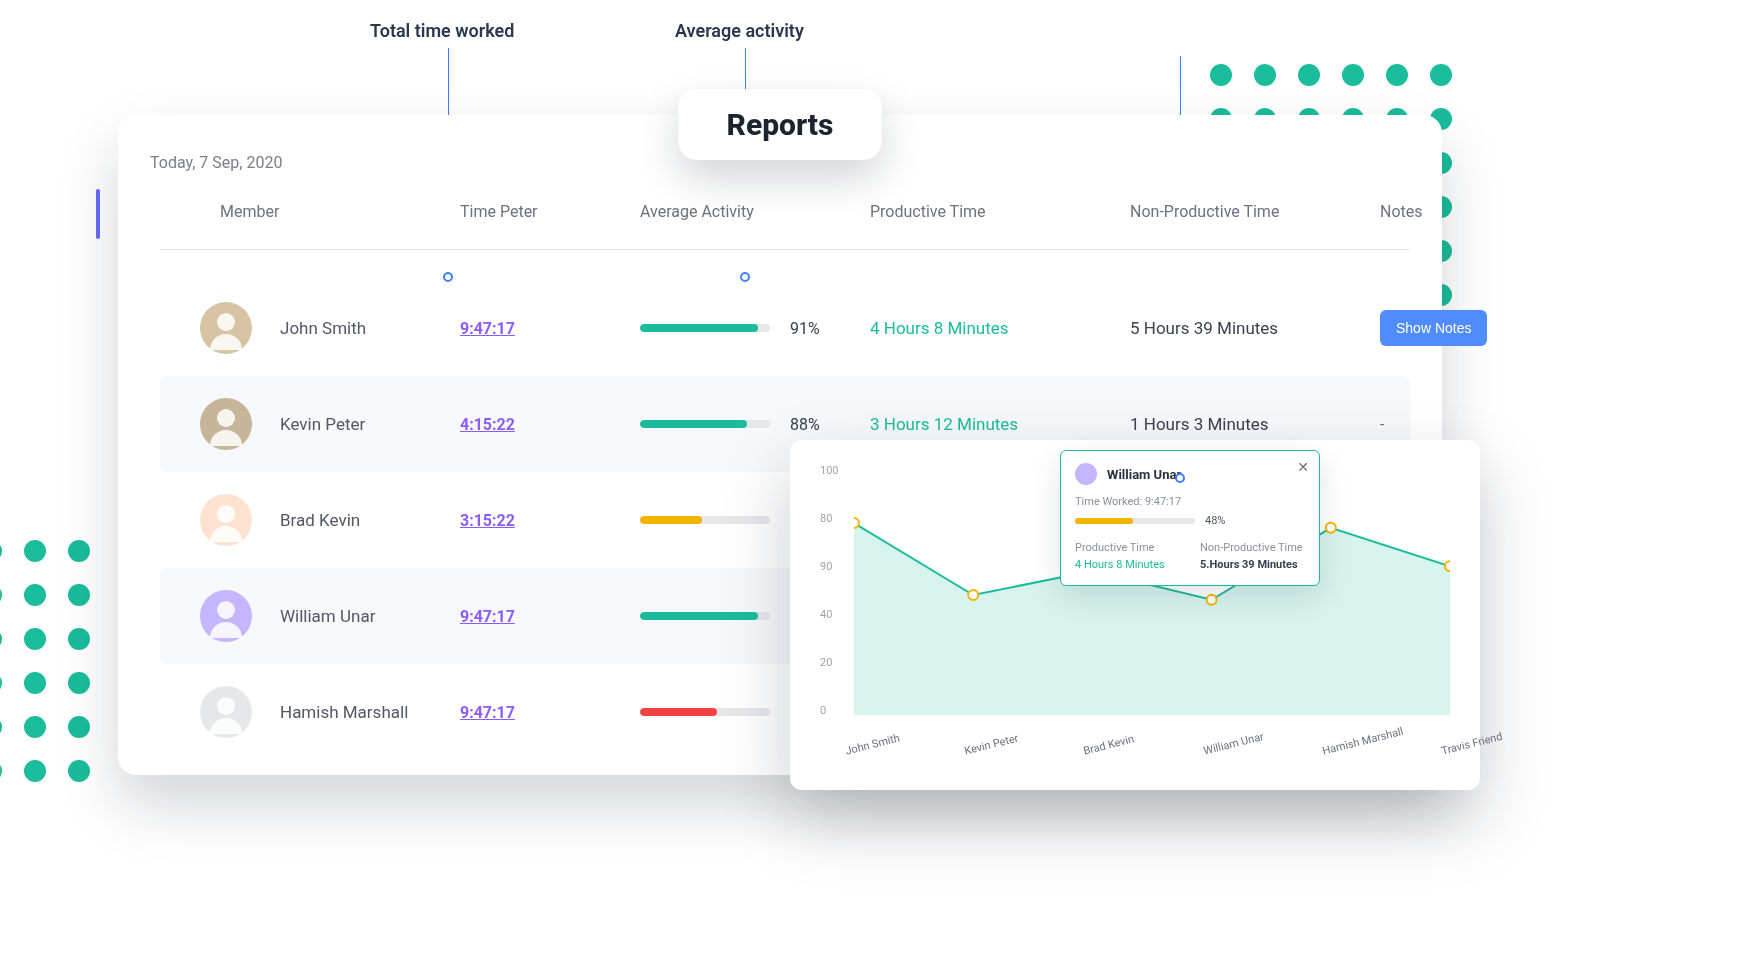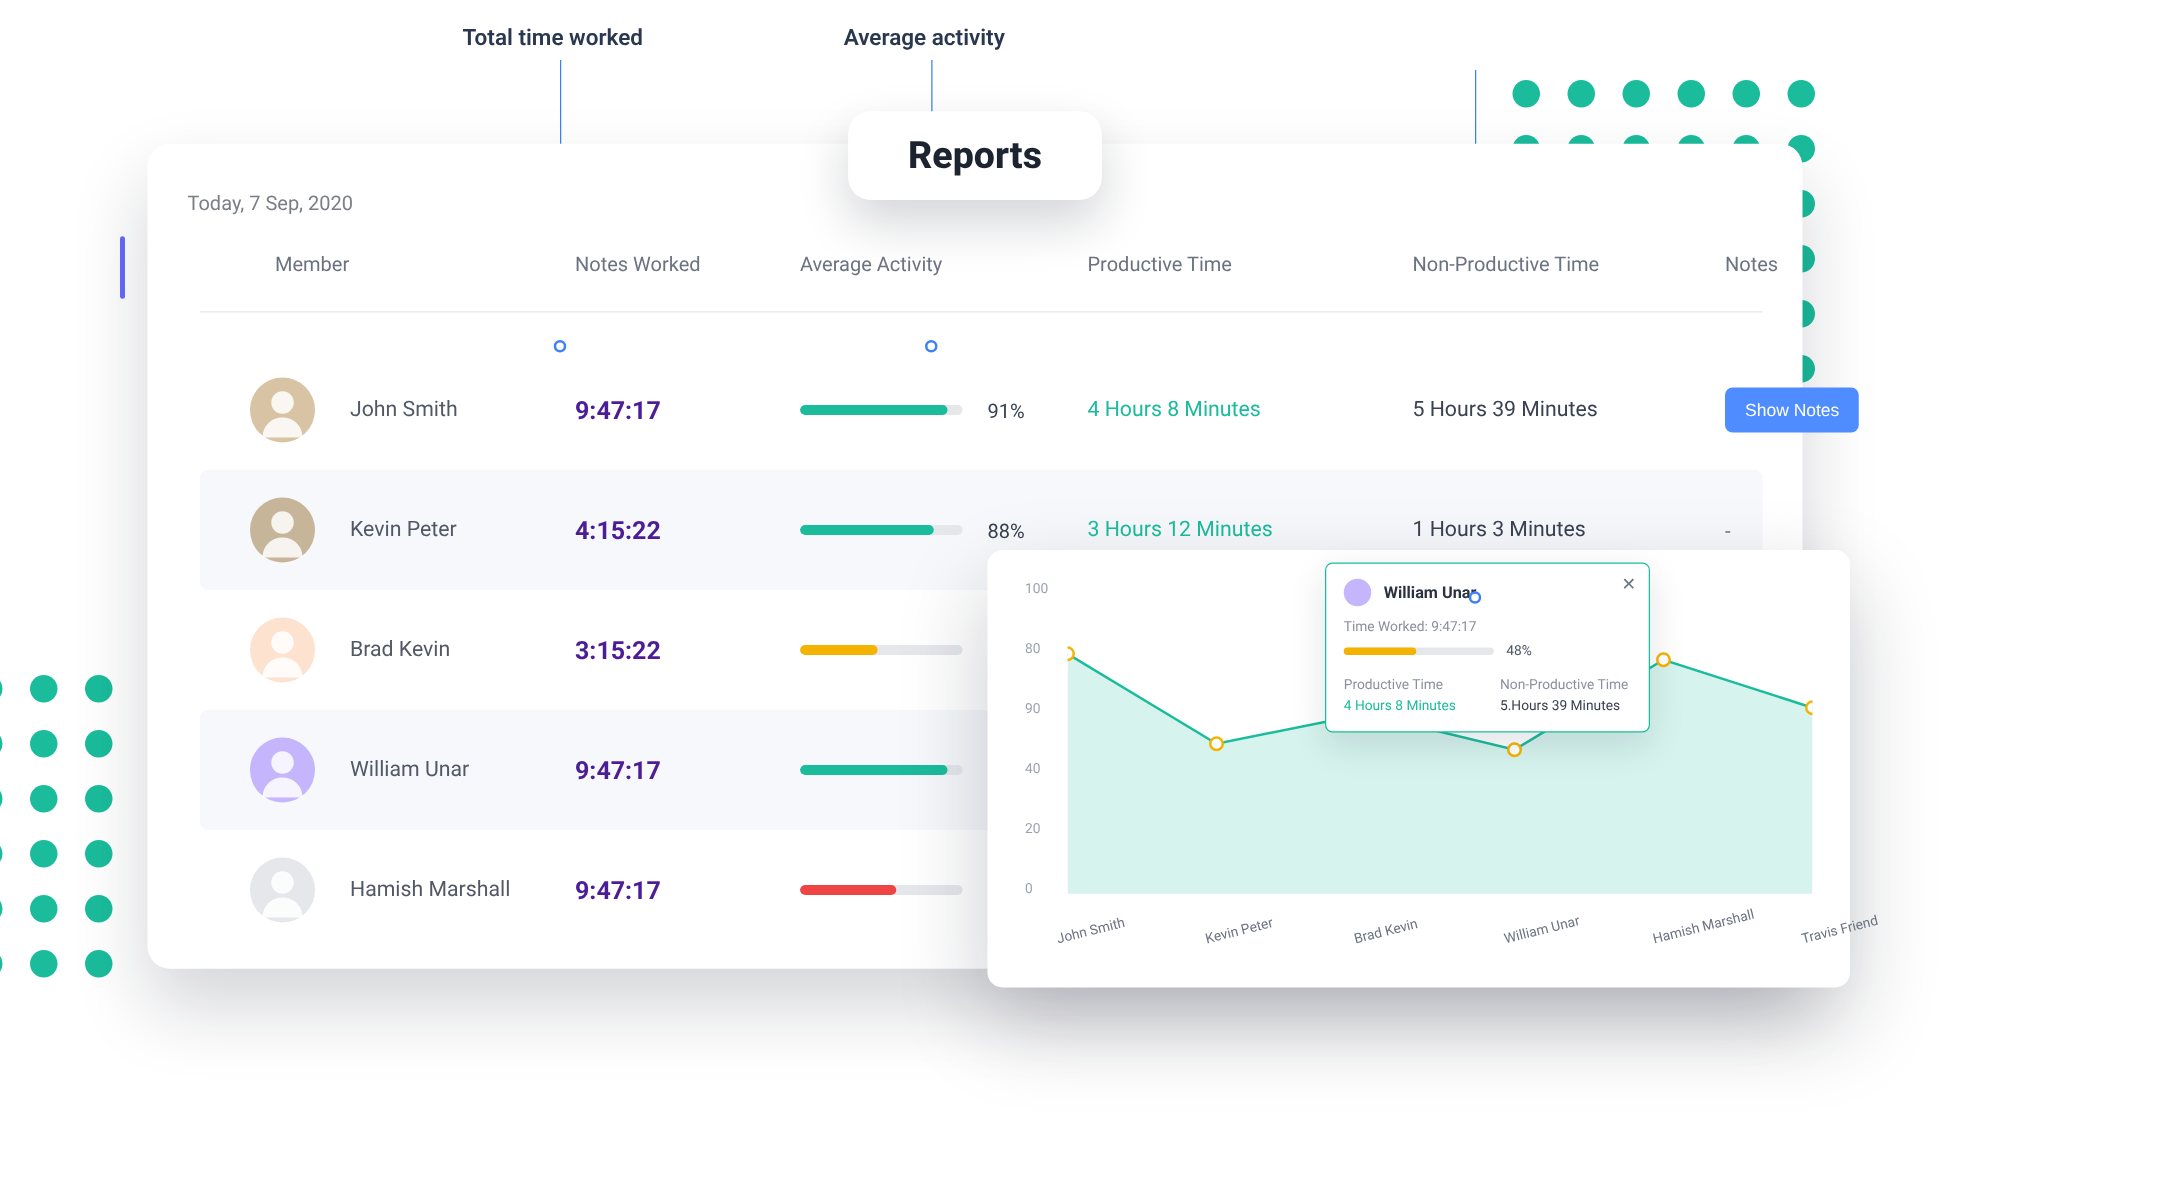--- a/index.html
+++ b/index.html
@@ -27,21 +27,21 @@
   .thead .c-member { padding-left: 60px; }
 
   .accent { position: absolute; left: -22px; top: 74px; width: 4px; height: 50px; background: #6366f1; border-radius: 3px; }
 
   .rows { margin-top: 30px; }
   .row { height: 96px; border-radius: 6px; }
   .row.alt { background: #f6f8fb; }
   .member { display: flex; align-items: center; gap: 28px; padding-left: 40px; }
   .avatar { width: 52px; height: 52px; border-radius: 50%; background: #d1d5db; flex: 0 0 52px; }
   .name { color: #525866; font-size: 17px; }
-  .tw { font-weight: 700; color: #4c1d95; font-size: 20px; }
+  .tw { font-weight: 700; color: #8b5cf6; font-size: 16px; text-decoration: underline; }
   .pt { color: #1abc9c; font-size: 17px; }
   .npt { color: #3a4252; font-size: 17px; }
   .show-btn { background: #4f8cff; color: #fff; font-size: 14px; padding: 10px 16px; border-radius: 6px; border: none; cursor: pointer; }
 
   .bar-wrap { display: flex; align-items: center; gap: 20px; }
   .bar { width: 130px; height: 8px; border-radius: 5px; background: #e5e7eb; position: relative; overflow: hidden; }
   .bar .fill { position: absolute; left: 0; top: 0; height: 100%; border-radius: 5px; }
   .pct { color: #374151; font-size: 16px; }
 
   
@@ -60,21 +60,21 @@
   .tooltip .tw2 { font-size: 11px; color: #8a90a0; margin-top: 10px; }
   .tooltip .mini-bar { margin-top: 6px; display: flex; align-items: center; gap: 10px; }
   .tooltip .mini-bar .b { width: 120px; height: 6px; border-radius: 4px; background: #e5e7eb; position: relative; }
   .tooltip .mini-bar .b .f { position: absolute; left: 0; top: 0; height: 100%; background: #f5b301; border-radius: 4px; }
   .tooltip .mini-bar .p { font-size: 11px; color: #4b5563; }
   .tooltip .cols { display: flex; gap: 20px; margin-top: 14px; }
   .tooltip .col { flex: 1; }
   .tooltip .col .lbl { font-size: 11px; color: #8a90a0; }
   .tooltip .col .val { font-size: 11px; margin-top: 4px; }
   .tooltip .col .val.p { color: #1abc9c; }
-  .tooltip .col .val.n { color: #374151; }
+  .tooltip .col .val.n { color: #374151; font-weight: bold; }
 
   
   .av-silhouette { display: flex; align-items: center; justify-content: center; }
   .av-silhouette svg { width: 52px; height: 52px; }
 </style>
 </head>
 <body>
 
 <div class="stage">
 
@@ -150,21 +150,21 @@
   <div class="anno-dot" style="left:1175px; top:473px"></div>
 
   <div class="card">
     <div class="reports-tab">Reports</div>
     <div class="date">Today, 7 Sep, 2020</div>
     <div class="accent"></div>
 
     <div class="table">
       <div class="thead">
         <div class="c-member">Member</div>
-        <div>Notes Worked</div>
+        <div>Time Peter</div>
         <div>Average Activity</div>
         <div>Productive Time</div>
         <div>Non-Productive Time</div>
         <div>Notes</div>
       </div>
       <div class="rows" id="rows">
           <div class="row">
             <div class="member">
               <div class="avatar av-silhouette" style="background: rgb(217, 195, 165);">
                 <svg viewBox="0 0 52 52">

